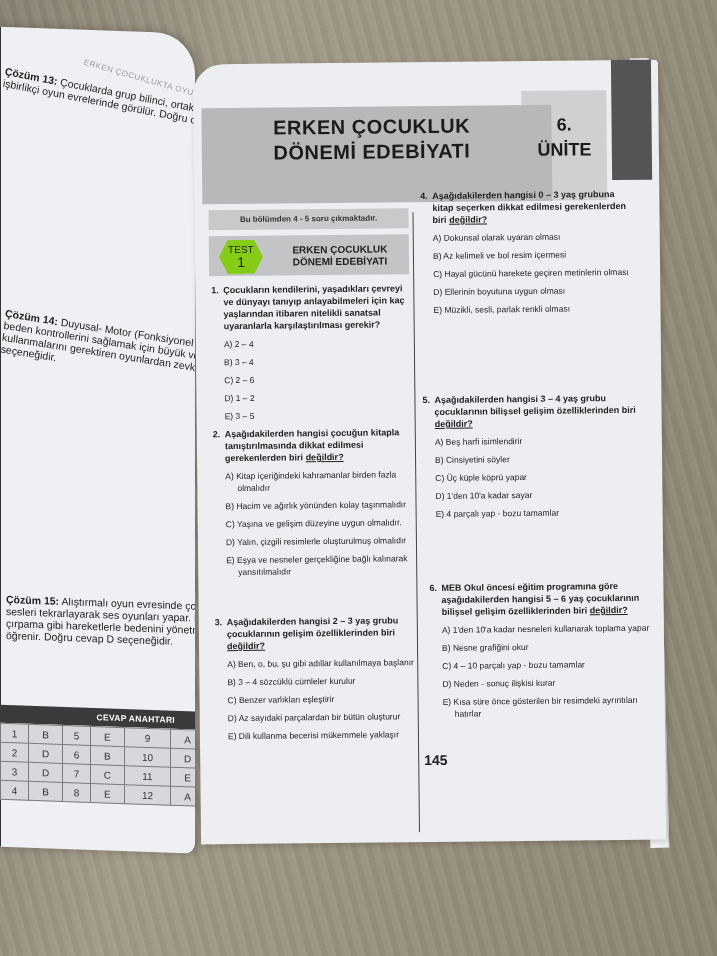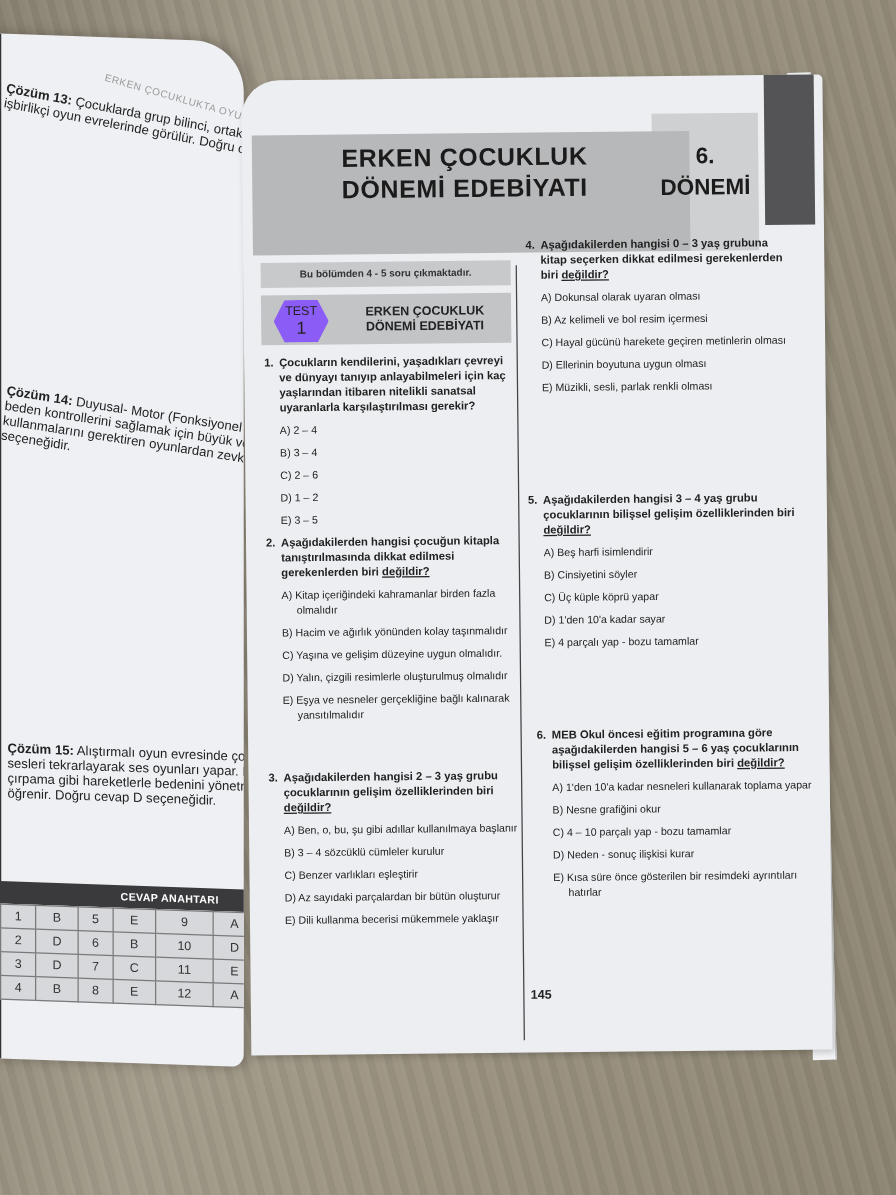--- a/index.html
+++ b/index.html
@@ -76,42 +76,42 @@
   }
   .divider-v { position:absolute; left:218px; top:150px; width:1px; height:620px; background:#444; }
   .notice {
     position:absolute; left:14px; top:146px; width:200px; height:20px; background:#c8c9cb;
     font-size:8px; font-weight:bold; line-height:20px; text-align:center; color:#333;
   }
   .test-box {
     position:absolute; left:14px; top:172px; width:200px; height:40px; background:#c3c4c6;
   }
   .test-hex {
-    position:absolute; left:24px; top:176px; width:44px; height:34px; background:#8b5cf6;
+    position:absolute; left:24px; top:176px; width:44px; height:34px; background:#84cc16;
     clip-path: polygon(20% 0,80% 0,100% 50%,80% 100%,20% 100%,0 50%);
     text-align:center; font-size:10px; line-height:12px; color:#222; padding-top:4px; box-sizing:border-box;
   }
   .test-hex .num { font-size:14px; }
   .test-title {
     position:absolute; left:80px; top:181px; width:130px; text-align:center;
     font-size:10px; font-weight:bold; line-height:12px; color:#222;
   }
   .q { position:absolute; font-size:9px; line-height:12px; color:#222; }
   .q .stem { font-weight:bold; }
   .q .stem u { }
   .q .num { position:absolute; left:-12px; top:0; font-weight:bold; }
   .q .opt { margin-top:6px; padding-left:12px; text-indent:-12px; font-size:8.5px; }
   .q1 { left:28px; top:220px; width:185px; }
   .q2 { left:28px; top:364px; width:185px; }
   .q3 { left:28px; top:552px; width:190px; }
   .q4 { left:238px; top:128px; width:205px; }
   .q5 { left:238px; top:332px; width:208px; }
   .q6 { left:243px; top:520px; width:208px; }
   .page-number {
-    position:absolute; left:224px; top:690px; font-size:10px; font-weight:bold; color:#222;margin-top:39px;
+    position:absolute; left:224px; top:690px; font-size:14px; font-weight:bold; color:#222;
   }
 </style>
 </head>
 <body>
 
 <div class="wood-grain"></div>
 
 <div class="left-page">
   <div class="edge-line"></div>
   <div class="running-head">ERKEN ÇOCUKLUKTA OYUN</div>
@@ -173,21 +173,21 @@
 </div>
 
 <div class="page-stack"></div>
 <div class="right-page">
   <div class="dark-tab"></div>
   <div class="unit-box"></div>
   <div class="banner"></div>
   <div class="banner-title">ERKEN ÇOCUKLUK DÖNEMİ EDEBİYATI</div>
   <div class="unit-text">
     <div>6.</div>
-    <div>DÖNEMİ</div>
+    <div>ÜNİTE</div>
   </div>
 
   <div class="notice">Bu bölümden 4 - 5 soru çıkmaktadır.</div>
 
   <div class="test-box"></div>
   <div class="test-hex">
     <div>TEST</div>
     <div class="num">1</div>
   </div>
   <div class="test-title">ERKEN ÇOCUKLUK DÖNEMİ EDEBİYATI</div>

